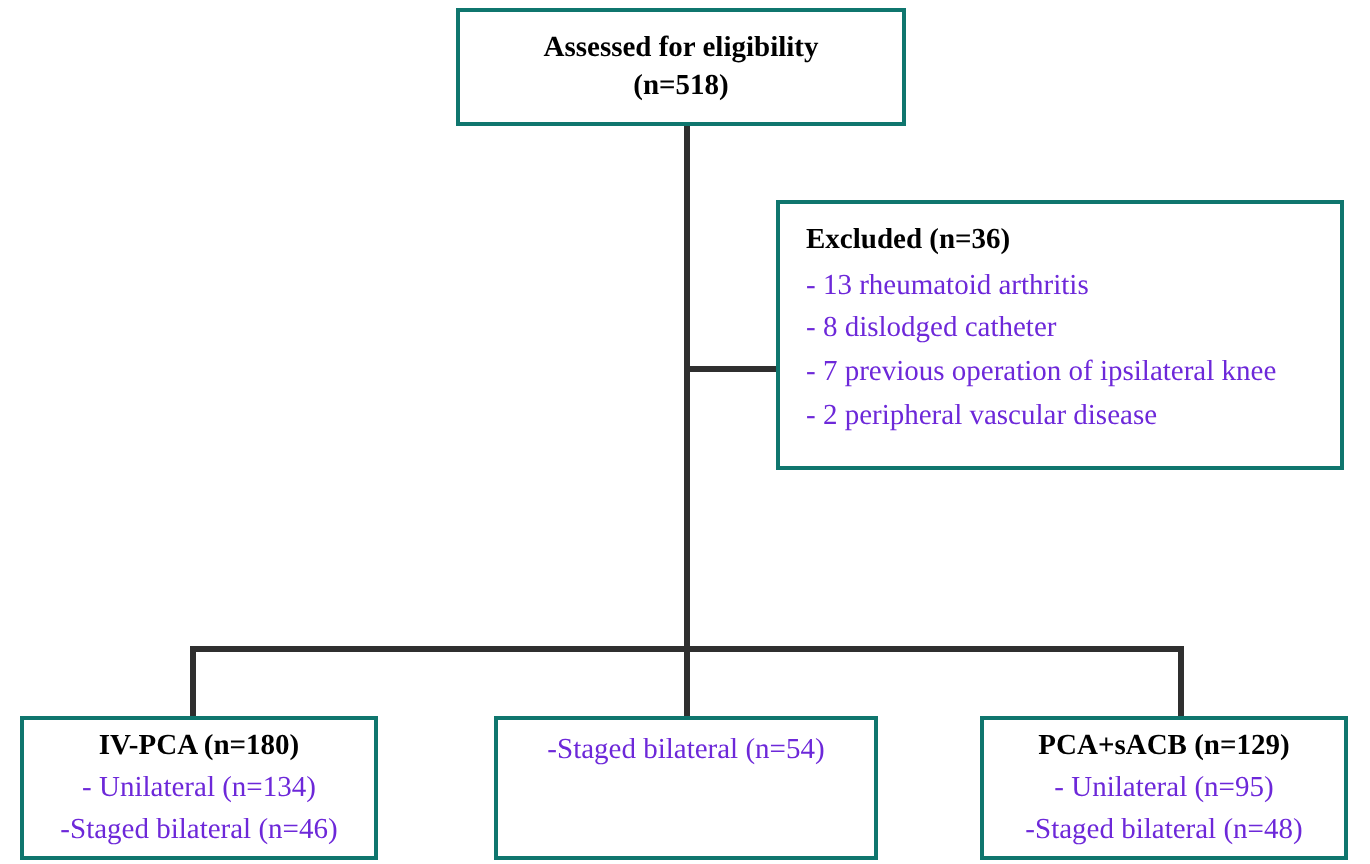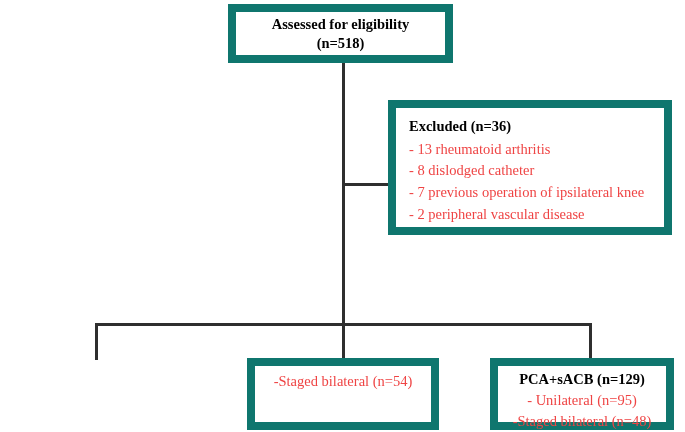--- a/index.html
+++ b/index.html
@@ -13,35 +13,35 @@
   }
   #flowchart {
     position: relative;
     width: 685px;
     height: 432px;
     background: #ffffff;
     overflow: hidden;
   }
   .node {
     position: absolute;
-    border: 8px solid #0f766e;
+    border: 2px solid #0f766e;
     background: #ffffff;
     box-sizing: border-box;
     z-index: 2;
   }
   .node-title {
     font-weight: bold;
     font-size: 14.5px;
     line-height: 1.28;
     color: #000000;
   }
   .node-line {
     font-size: 14.5px;
     line-height: 1.33;
-    color: #ef4444;
+    color: #6d28d9;
   }
   
   #node-assessed {
     left: 228px;
     top: 4px;
     width: 225px;
     height: 59px;
     display: flex;
     flex-direction: column;
     align-items: center;
@@ -118,20 +118,25 @@
   </div>
 
   <div class="node" id="node-excluded">
     <div class="node-title">Excluded (n=36)</div>
     <div class="node-line">- 13 rheumatoid arthritis</div>
     <div class="node-line">- 8 dislodged catheter</div>
     <div class="node-line">- 7 previous operation of ipsilateral knee</div>
     <div class="node-line">- 2 peripheral vascular disease</div>
   </div>
 
+  <div class="node group-node" id="node-ivpca">
+    <div class="node-title">IV-PCA (n=180)</div>
+    <div class="node-line">- Unilateral (n=134)</div>
+    <div class="node-line">-Staged bilateral (n=46)</div>
+  </div>
 
   <div class="node group-node" id="node-cacb">
     <div class="node-line">-Staged bilateral (n=54)</div>
   </div>
 
   <div class="node group-node" id="node-pcasacb">
     <div class="node-title">PCA+sACB (n=129)</div>
     <div class="node-line">- Unilateral (n=95)</div>
     <div class="node-line">-Staged bilateral (n=48)</div>
   </div>

